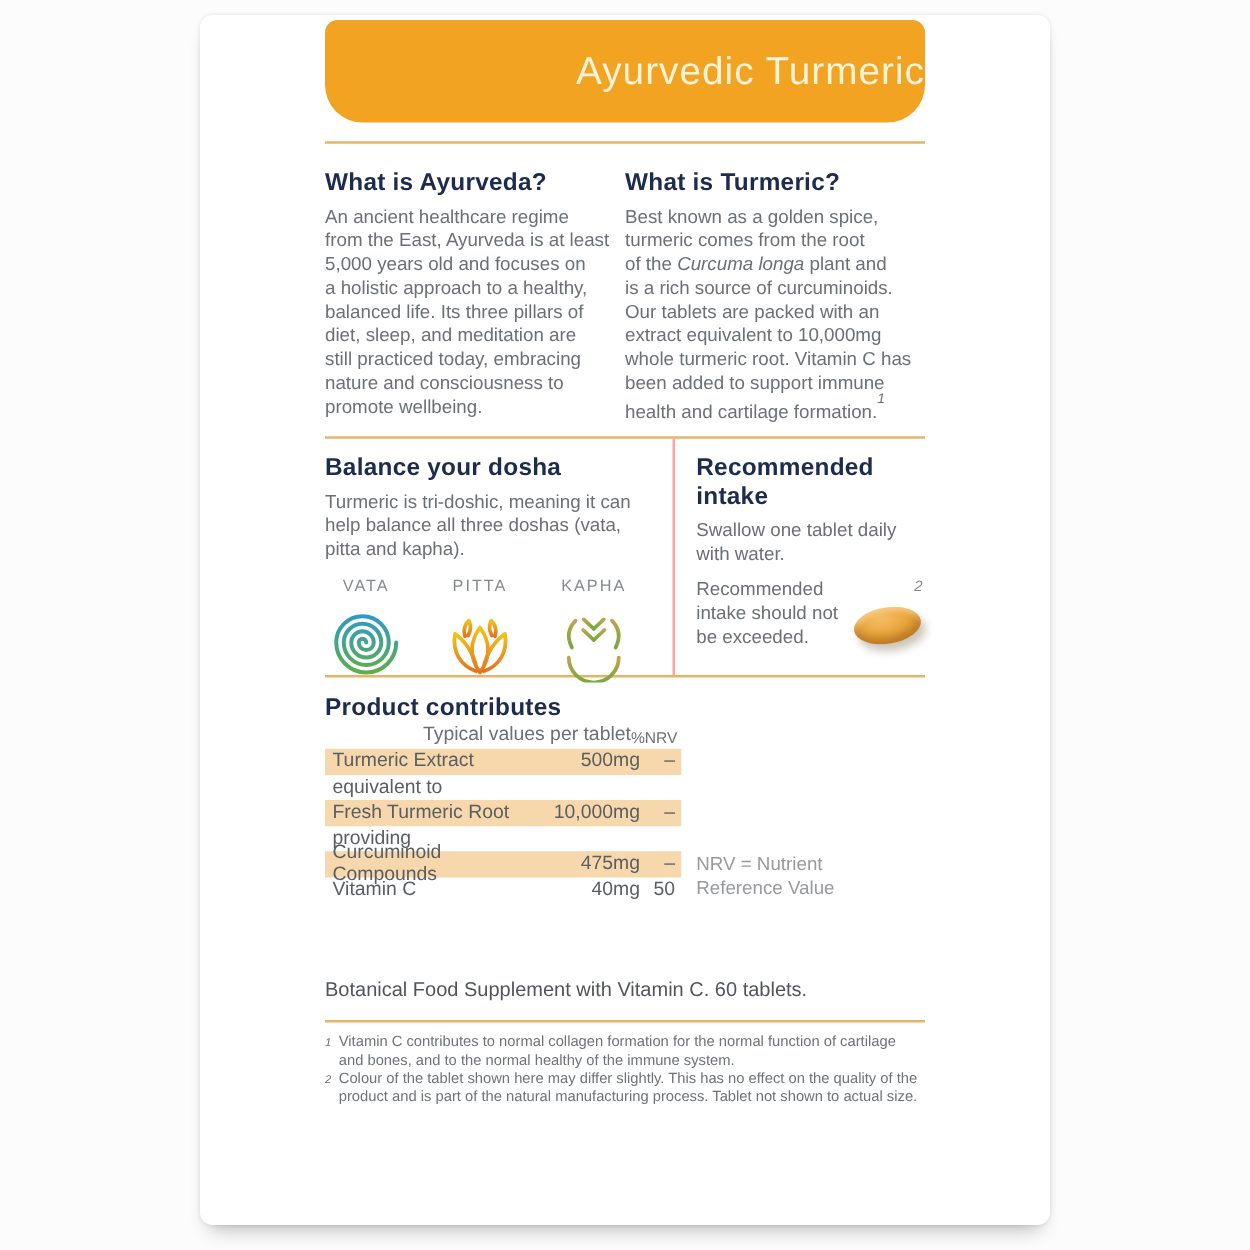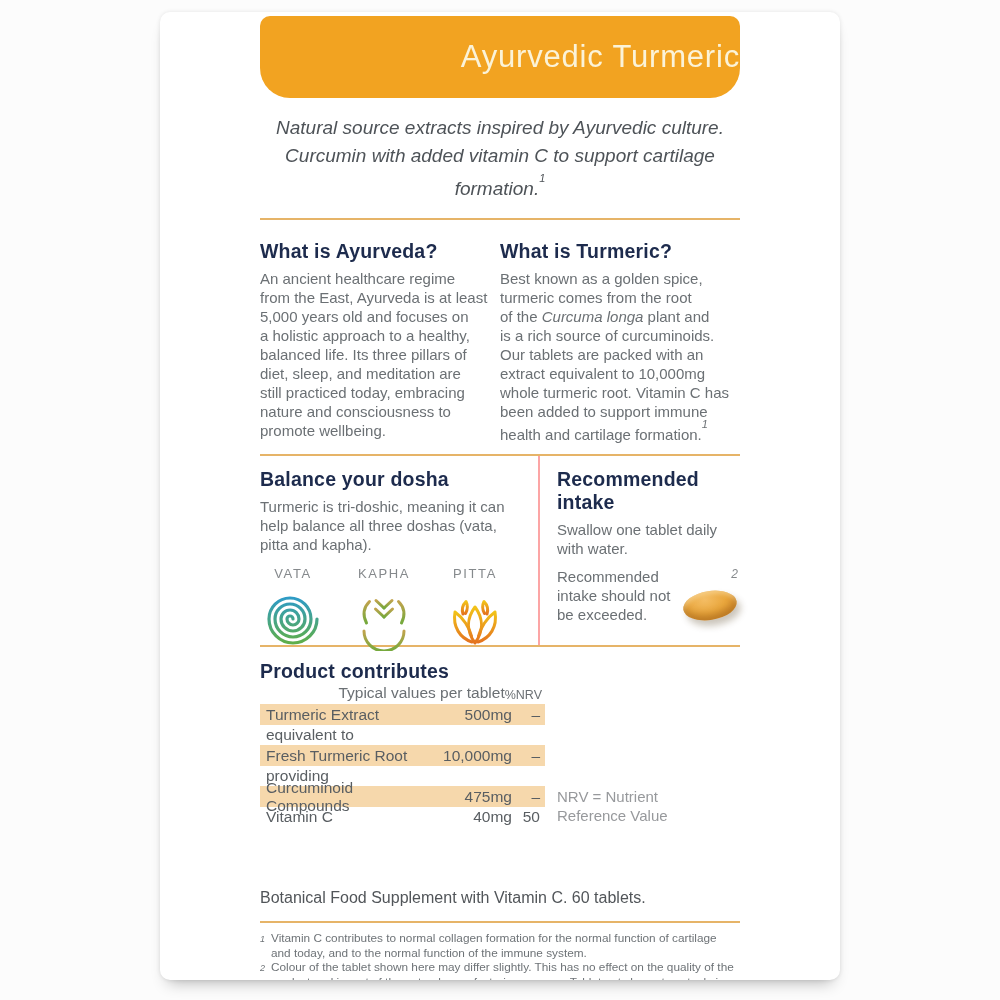--- a/index.html
+++ b/index.html
@@ -113,22 +113,20 @@
 </style>
 </head>
 <body>
 
 <div class="panel">
 
   <div class="banner">
     <h1>Ayurvedic Turmeric</h1>
   </div>
 
-  <div class="tagline content-w"><span>Natural source extracts inspired by Ayurvedic culture.
-Curcumin with added vitamin C to support cartilage formation.</span><sup>1</sup></div>
 
   <hr class="rule rule-1">
 
   <div class="whatis content-w">
     <div class="col-a">
       <h3 class="sec">What is Ayurveda?</h3>
       <p class="bodytext">An ancient healthcare regime
 from the East, Ayurveda is at least
 5,000 years old and focuses on
 a holistic approach to a healthy,
@@ -165,20 +163,40 @@
           <div class="dosha-label">VATA</div>
           <span>
             <svg width="60" height="64" viewBox="0 0 60 64">
               <defs>
                   <linearGradient id="gvata" x1="0" y1="0" x2="0" y2="1">
                 <stop offset="0" stop-color="#2e9bc6"></stop>
                     <stop offset="1" stop-color="#5fae49"></stop>
               </linearGradient>
                 </defs>
               <path d="M54 32 A24 24 0 0 1 6 32 A21 21 0 0 1 48 32 A18 18 0 0 1 12 32 A15 15 0 0 1 42 32 A12 12 0 0 1 18 32 A9 9 0 0 1 36 32 A6 6 0 0 1 24 32 A3 3 0 0 1 30 32" fill="none" stroke="url(#gvata)" stroke-width="3.2" stroke-linecap="round"></path>
+            </svg>
+          </span>
+        </div>
+        <div class="dosha">
+          <div class="dosha-label">PITTA</div>
+          <span>
+            <svg width="60" height="64" viewBox="0 0 60 64">
+              <defs>
+                  <linearGradient id="gpitta" x1="0" y1="0" x2="0" y2="1">
+                <stop offset="0" stop-color="#f2c318"></stop>
+                    <stop offset="1" stop-color="#e4731e"></stop>
+              </linearGradient>
+                </defs>
+              <g fill="none" stroke="url(#gpitta)" stroke-width="3" stroke-linecap="round" stroke-linejoin="round">
+                <path d="M30 20 C37.5 30 39.5 43 30 56 C20.5 43 22.5 30 30 20 Z"></path>
+                <path d="M27 55 C15 51 7.5 40 10 25 C18.5 31 24.5 41 26.5 49"></path>
+                <path d="M33 55 C45 51 52.5 40 50 25 C41.5 31 35.5 41 33.5 49"></path>
+                <path d="M18 27 C16.5 22 17.5 18 21 14.5 C23 18.5 22.5 23 20.5 26.5"></path>
+                <path d="M42 27 C43.5 22 42.5 18 39 14.5 C37 18.5 37.5 23 39.5 26.5"></path>
+              </g>
             </svg>
           </span>
         </div>
         <div class="dosha">
           <div class="dosha-label">KAPHA</div>
           <span>
             <svg width="60" height="64" viewBox="0 0 60 64">
               <defs>
                   <linearGradient id="gkapha" x1="0" y1="0" x2="0" y2="1">
                 <stop offset="0" stop-color="#c1a34d"></stop>
@@ -192,40 +210,20 @@
                 <path d="M30 21 L22 13.5"></path>
                 <path d="M30 21 L38 13.5"></path>
                 <path d="M30 30 L21.5 22"></path>
                 <path d="M30 30 L38.5 22"></path>
                 <path d="M12.5 36 C8.5 28 9.5 20.5 15.5 14.5"></path>
                 <path d="M47.5 36 C51.5 28 50.5 20.5 44.5 14.5"></path>
               </g>
             </svg>
           </span>
         </div>
-        <div class="dosha">
-          <div class="dosha-label">PITTA</div>
-          <span>
-            <svg width="60" height="64" viewBox="0 0 60 64">
-              <defs>
-                  <linearGradient id="gpitta" x1="0" y1="0" x2="0" y2="1">
-                <stop offset="0" stop-color="#f2c318"></stop>
-                    <stop offset="1" stop-color="#e4731e"></stop>
-              </linearGradient>
-                </defs>
-              <g fill="none" stroke="url(#gpitta)" stroke-width="3" stroke-linecap="round" stroke-linejoin="round">
-                <path d="M30 20 C37.5 30 39.5 43 30 56 C20.5 43 22.5 30 30 20 Z"></path>
-                <path d="M27 55 C15 51 7.5 40 10 25 C18.5 31 24.5 41 26.5 49"></path>
-                <path d="M33 55 C45 51 52.5 40 50 25 C41.5 31 35.5 41 33.5 49"></path>
-                <path d="M18 27 C16.5 22 17.5 18 21 14.5 C23 18.5 22.5 23 20.5 26.5"></path>
-                <path d="M42 27 C43.5 22 42.5 18 39 14.5 C37 18.5 37.5 23 39.5 26.5"></path>
-              </g>
-            </svg>
-          </span>
-        </div>
       </div>
     </div>
 
     <div class="intake-col">
       <h3 class="sec">Recommended intake</h3>
       <p class="bodytext intake-p1">Swallow one tablet daily
 with water.</p>
       <div class="intake-row">
         <p class="bodytext txt">Recommended
 intake should not
@@ -283,21 +281,21 @@
   </div>
 
   <div class="botanical content-w">Botanical Food Supplement with Vitamin C. 60 tablets.</div>
 
   <hr class="rule rule-4">
 
   <div class="footnotes content-w">
     <div class="fn">
       <span class="ref">1</span>
       <span class="txt">Vitamin C contributes to normal collagen formation for the normal function of cartilage
-and today, and to the normal function of the immune system.</span>
+and bones, and to the normal healthy of the immune system.</span>
     </div>
     <div class="fn">
       <span class="ref">2</span>
       <span class="txt">Colour of the tablet shown here may differ slightly. This has no effect on the quality of the
 product and is part of the natural manufacturing process. Tablet not shown to actual size.</span>
     </div>
   </div>
 
 </div>
 

